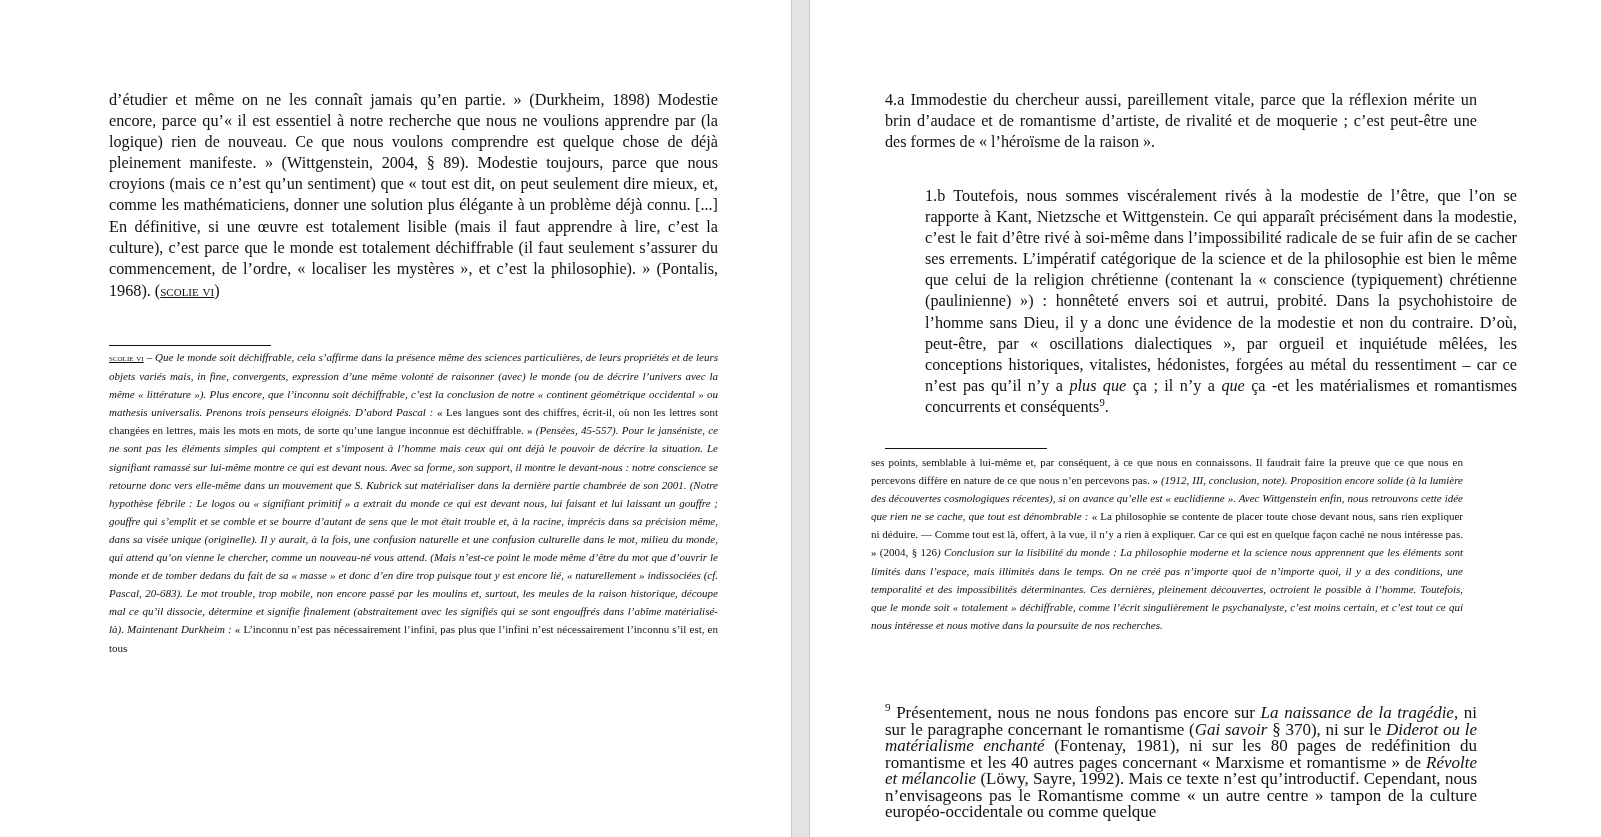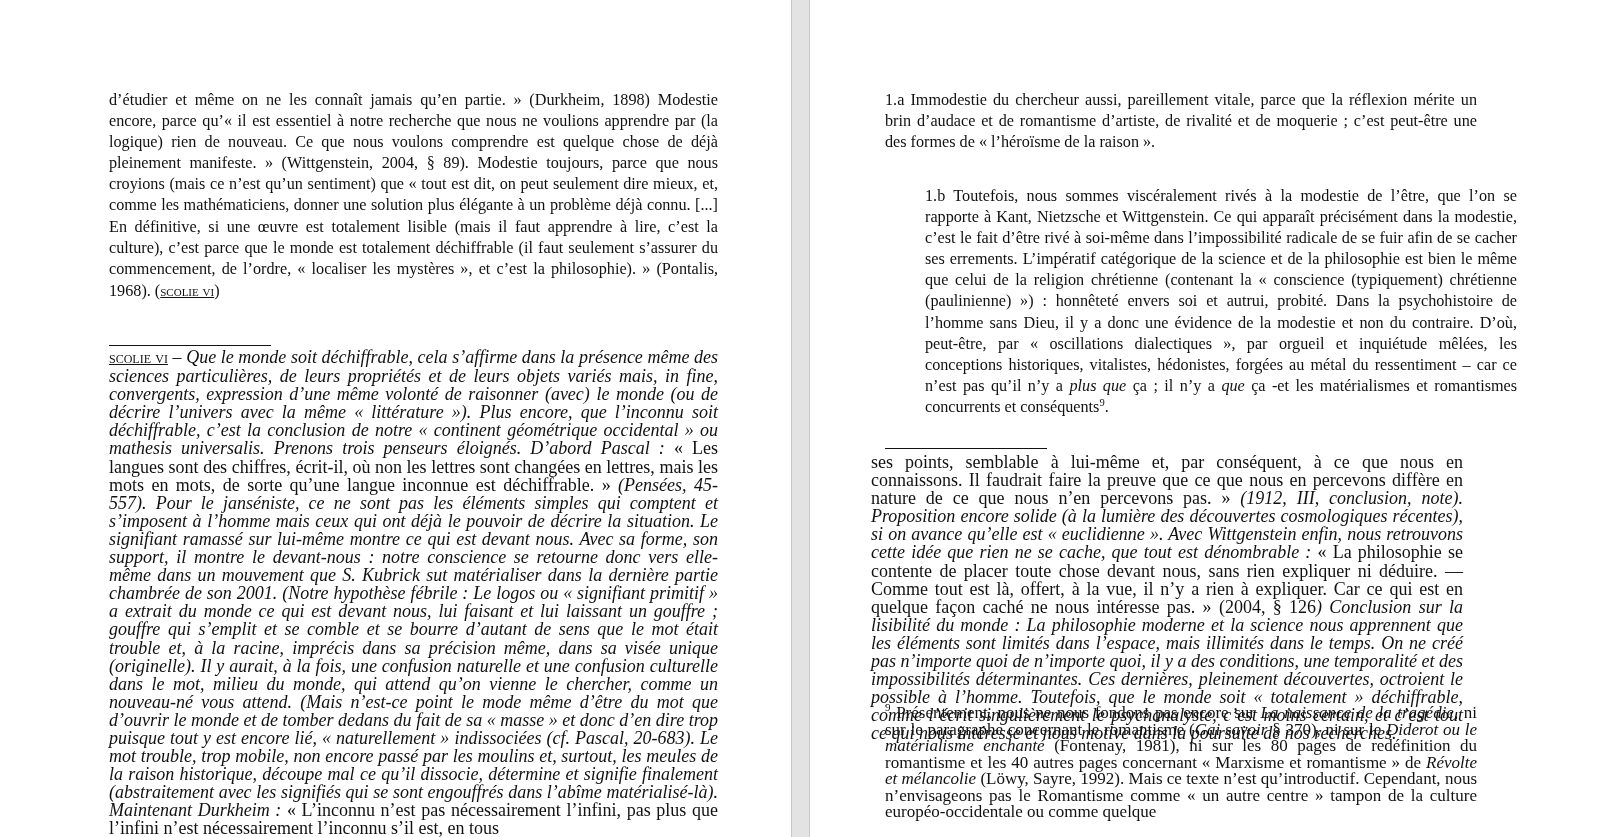--- a/index.html
+++ b/index.html
@@ -18,21 +18,21 @@
   }
   .body-text {
     position:absolute; font-size:16.2px; line-height:21.1px; text-align:justify;
     text-align-last:left;
   }
   #page-left .body-text { left:93px; top:90px; width:609px; }
   .sep { position:absolute; height:1px; background:#111; width:162px; }
   #page-left .sep { left:93px; top:345px; }
   #page-right .sep { left:75px; top:448px; }
   .fn {
-    position:absolute; font-size:18px; line-height:18.1px; text-align:justify;
+    position:absolute; font-size:11px; line-height:18.1px; text-align:justify;
   }
   #page-left .fn { left:93px; top:348px; width:609px; }
   .it { font-style:italic; }
   .sc { font-variant:small-caps; text-decoration:underline; font-size:0.95em; }
   .right-para { position:absolute; left:75px; width:592px; font-size:16.2px; line-height:21.1px; text-align:justify; }
   #para-1a { top:90px; }
   #para-1b { top:186px;margin-left:40px; }
   #page-right .fn-cont { left:61px; top:453px; width:592px; }
   #page-right .fn9 { position:absolute; left:75px; top:705px; width:592px; font-size:17px; line-height:16.5px; text-align:justify; }
   sup { font-size:0.65em; vertical-align:super; line-height:0; }
@@ -44,21 +44,21 @@
   <div class="body-text"><span>d’étudier et même on ne les connaît jamais qu’en partie. » (Durkheim, 1898) Modestie encore, parce qu’« il est essentiel à notre recherche que nous ne voulions apprendre par (la logique) rien de nouveau. Ce que nous voulons comprendre est quelque chose de déjà pleinement manifeste. » (Wittgenstein, 2004, § 89). Modestie toujours, parce que nous croyions (mais ce n’est qu’un sentiment) que « tout est dit, on peut seulement dire mieux, et, comme les mathématiciens, donner une solution plus élégante à un problème déjà connu. [...] En définitive, si une œuvre est totalement lisible (mais il faut apprendre à lire, c’est la culture), c’est parce que le monde est totalement déchiffrable (il faut seulement s’assurer du commencement, de l’ordre, « localiser les mystères », et c’est la philosophie). » (Pontalis, 1968). (</span><span class="sc">scolie vi</span><span>)</span></div>
 
   <div class="sep"></div>
 
   <div class="fn"><span class="sc">scolie vi</span><span> – </span><span class="it">Que le monde soit déchiffrable, cela s’affirme dans la présence même des sciences particulières, de leurs propriétés et de leurs objets variés mais, in fine, convergents, expression d’une même volonté de raisonner (avec) le monde (ou de décrire l’univers avec la même « littérature »). Plus encore, que l’inconnu soit déchiffrable, c’est la conclusion de notre « continent géométrique occidental » ou mathesis universalis. Prenons trois penseurs éloignés. D’abord Pascal : </span><span>« Les langues sont des chiffres, écrit-il, où non les lettres sont changées en lettres, mais les mots en mots, de sorte qu’une langue inconnue est déchiffrable. »</span><span class="it"> (Pensées, 45-557). Pour le janséniste, ce ne sont pas les éléments simples qui comptent et s’imposent à l’homme mais ceux qui ont déjà le pouvoir de décrire la situation. Le signifiant ramassé sur lui-même montre ce qui est devant nous. Avec sa forme, son support, il montre le devant-nous : notre conscience se retourne donc vers elle-même dans un mouvement que S. Kubrick sut matérialiser dans la dernière partie chambrée de son 2001. (Notre hypothèse fébrile : Le logos ou « signifiant primitif » a extrait du monde ce qui est devant nous, lui faisant et lui laissant un gouffre ; gouffre qui s’emplit et se comble et se bourre d’autant de sens que le mot était trouble et, à la racine, imprécis dans sa précision même, dans sa visée unique (originelle). Il y aurait, à la fois, une confusion naturelle et une confusion culturelle dans le mot, milieu du monde, qui attend qu’on vienne le chercher, comme un nouveau-né vous attend. (Mais n’est-ce point le mode même d’être du mot que d’ouvrir le monde et de tomber dedans du fait de sa « masse » et donc d’en dire trop puisque tout y est encore lié, « naturellement » indissociées (cf. Pascal, 20-683). Le mot trouble, trop mobile, non encore passé par les moulins et, surtout, les meules de la raison historique, découpe mal ce qu’il dissocie, détermine et signifie finalement (abstraitement avec les signifiés qui se sont engouffrés dans l’abîme matérialisé-là). Maintenant Durkheim : </span><span>« L’inconnu n’est pas nécessairement l’infini, pas plus que l’infini n’est nécessairement l’inconnu s’il est, en tous</span></div>
 </div>
 
 <div class="gutter"></div>
 
 <div class="page" id="page-right">
-  <div class="right-para" id="para-1a">1.a Immodestie du chercheur aussi, pareillement vitale, parce que la réflexion mérite un brin d’audace et de romantisme d’artiste, de rivalité et de moquerie ; c’est peut-être une des formes de « l’héroïsme de la raison ».</div>
+  <div class="right-para" id="para-1a">4.a Immodestie du chercheur aussi, pareillement vitale, parce que la réflexion mérite un brin d’audace et de romantisme d’artiste, de rivalité et de moquerie ; c’est peut-être une des formes de « l’héroïsme de la raison ».</div>
 
   <div class="right-para" id="para-1b"><span>1.b Toutefois, nous sommes viscéralement rivés à la modestie de l’être, que l’on se rapporte à Kant, Nietzsche et Wittgenstein. Ce qui apparaît précisément dans la modestie, c’est le fait d’être rivé à soi-même dans l’impossibilité radicale de se fuir afin de se cacher ses errements. L’impératif catégorique de la science et de la philosophie est bien le même que celui de la religion chrétienne (contenant la « conscience (typiquement) chrétienne (paulinienne) ») : honnêteté envers soi et autrui, probité. Dans la psychohistoire de l’homme sans Dieu, il y a donc une évidence de la modestie et non du contraire. D’où, peut-être, par « oscillations dialectiques », par orgueil et inquiétude mêlées, les conceptions historiques, vitalistes, hédonistes, forgées au métal du ressentiment – car ce n’est pas qu’il n’y a </span><span class="it">plus que</span><span> ça ; il n’y a </span><span class="it">que</span><span> ça -et les matérialismes et romantismes concurrents et conséquents</span><sup>9</sup><span>.</span></div>
 
   <div class="sep"></div>
 
   <div class="fn fn-cont"><span>ses points, semblable à lui-même et, par conséquent, à ce que nous en connaissons. Il faudrait faire la preuve que ce que nous en percevons diffère en nature de ce que nous n’en percevons pas. »</span><span class="it"> (1912, III, conclusion, note). Proposition encore solide (à la lumière des découvertes cosmologiques récentes), si on avance qu’elle est « euclidienne ». Avec Wittgenstein enfin, nous retrouvons cette idée que rien ne se cache, que tout est dénombrable : </span><span>« La philosophie se contente de placer toute chose devant nous, sans rien expliquer ni déduire. — Comme tout est là, offert, à la vue, il n’y a rien à expliquer. Car ce qui est en quelque façon caché ne nous intéresse pas. » (2004, § 126</span><span class="it">) Conclusion sur la lisibilité du monde : La philosophie moderne et la science nous apprennent que les éléments sont limités dans l’espace, mais illimités dans le temps. On ne créé pas n’importe quoi de n’importe quoi, il y a des conditions, une temporalité et des impossibilités déterminantes. Ces dernières, pleinement découvertes, octroient le possible à l’homme. Toutefois, que le monde soit « totalement » déchiffrable, comme l’écrit singulièrement le psychanalyste, c’est moins certain, et c’est tout ce qui nous intéresse et nous motive dans la poursuite de nos recherches.</span></div>
 
   <div class="fn9"><sup>9</sup><span> Présentement, nous ne nous fondons pas encore sur </span><span class="it">La naissance de la tragédie</span><span>, ni sur le paragraphe concernant le romantisme (</span><span class="it">Gai savoir</span><span> § 370), ni sur le </span><span class="it">Diderot ou le matérialisme enchanté</span><span> (Fontenay, 1981), ni sur les 80 pages de redéfinition du romantisme et les 40 autres pages concernant « Marxisme et romantisme » de </span><span class="it">Révolte et mélancolie</span><span> (Löwy, Sayre, 1992). Mais ce texte n’est qu’introductif. Cependant, nous n’envisageons pas le Romantisme comme « un autre centre » tampon de la culture européo-occidentale ou comme quelque</span></div>
 </div>
 

